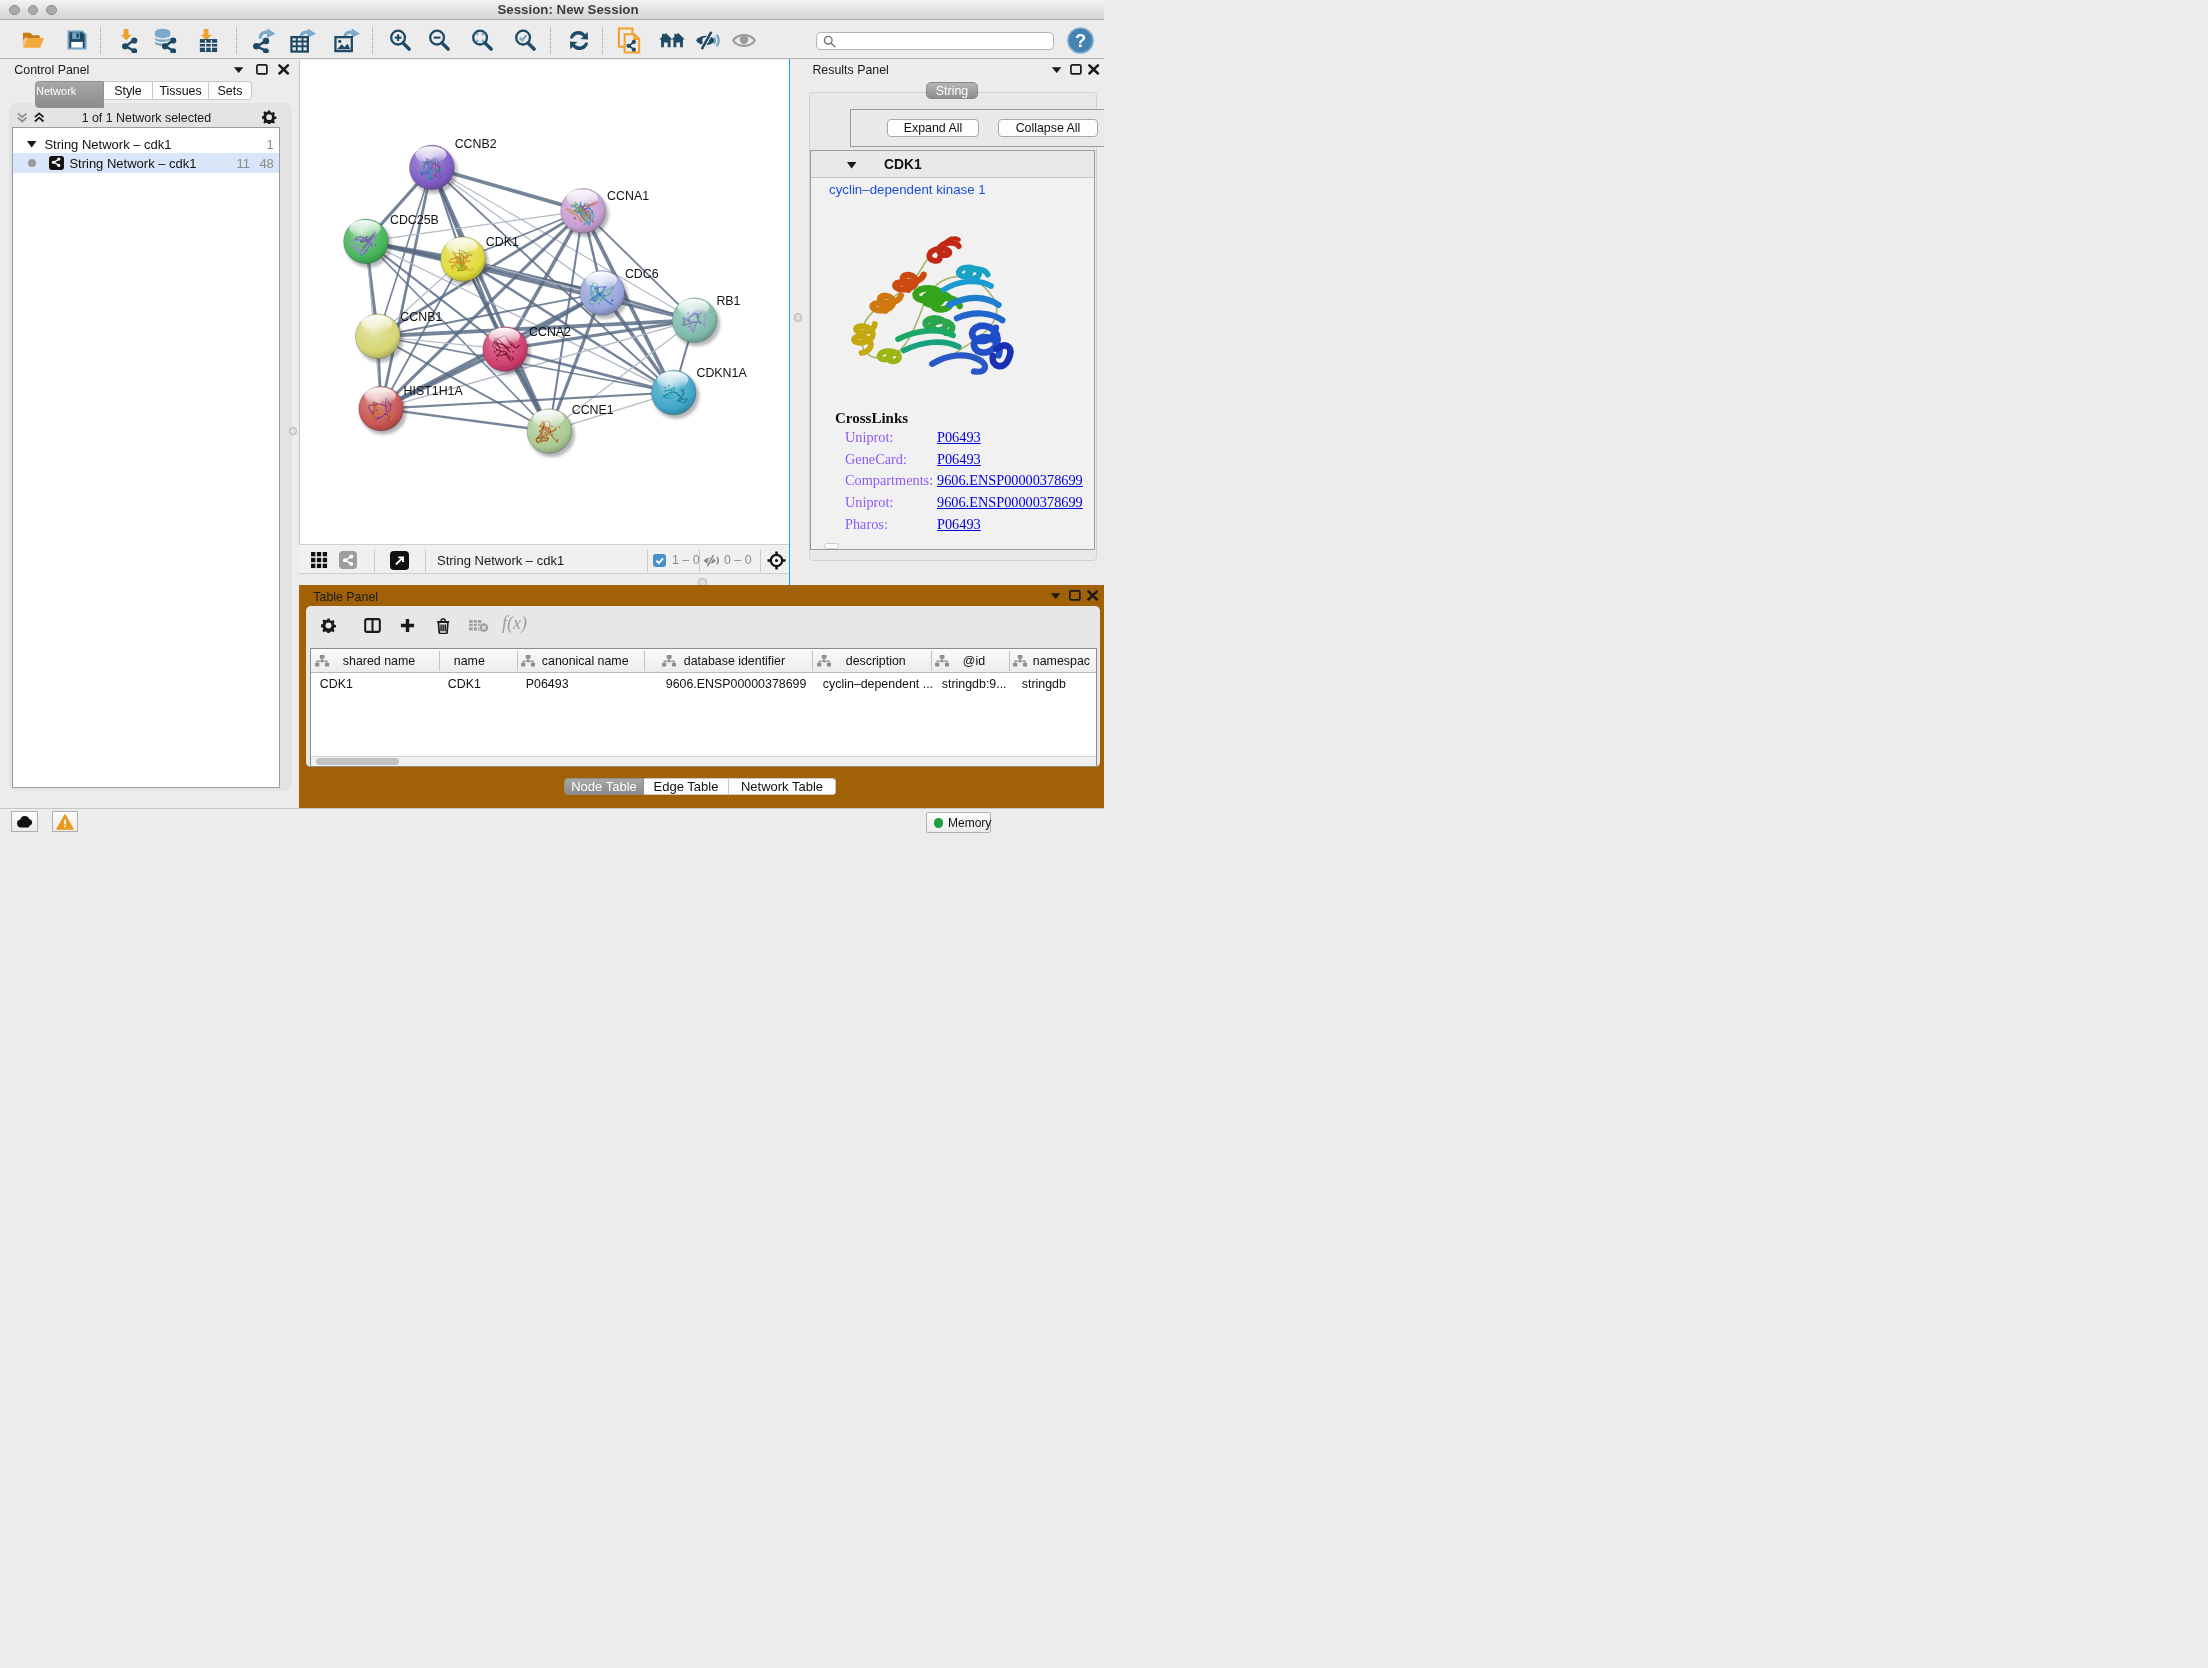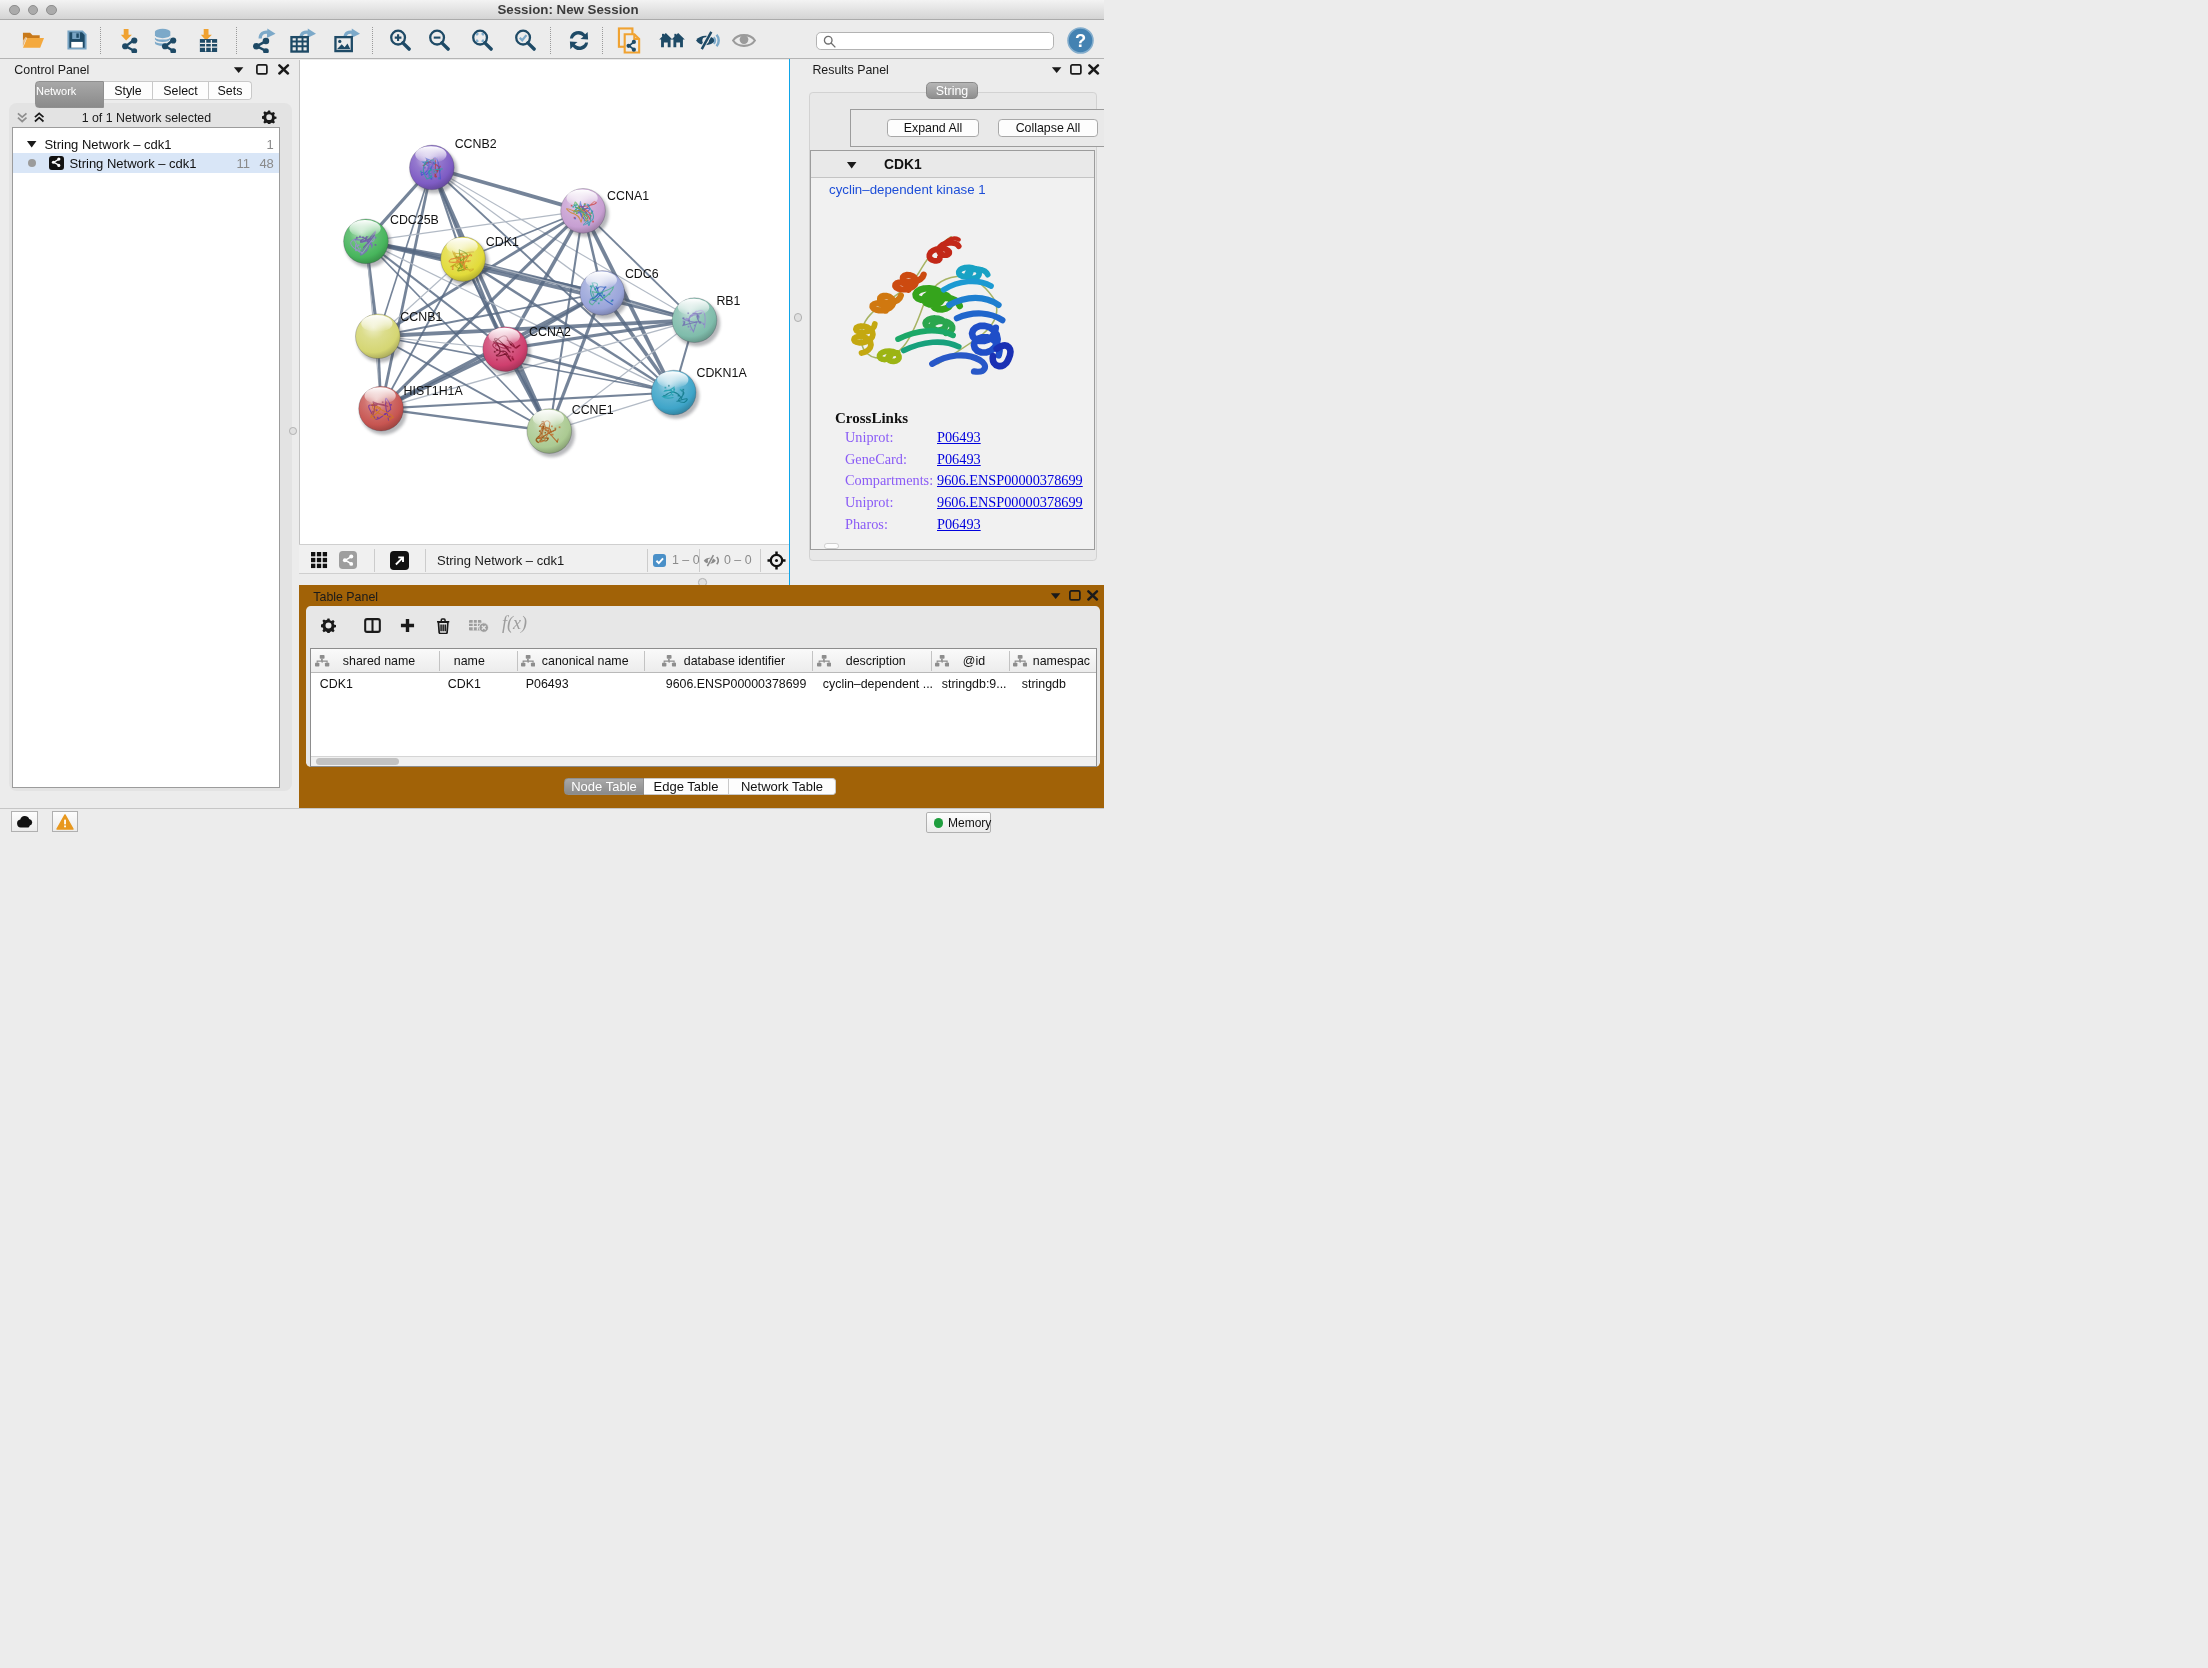--- a/index.html
+++ b/index.html
@@ -205,21 +205,21 @@
     <svg width="13.3" height="11.4" viewBox="0 0 14 12" style="margin-left:8.6px">
         <path d="M2.5 1.5 L11.5 10 M11.5 1.5 L2.5 10" stroke="#1a1a1a" stroke-width="2.6" stroke-linecap="round"></path>
       </svg>
   </div>
 
   <div style="position:absolute;left:9px;top:43px;width:283px;height:688px;background:#e3e3e3;border-radius:7.6px;"></div>
 
   <div style="position:absolute;left:35px;top:21px;height:18.6px;">
     <div style="float:left;width:69px;height:27px;background:linear-gradient(#a8a8a8,#8a8a8a);border:1px solid #8f8f8f;border-radius:3.8px 0 0 3.8px;color:#fff;font-size:11px;line-height:18px;">Network</div>
     <div style="float:left;width:49px;height:18.6px;background:#fdfdfd;border:1px solid #c9c9c9;border-left:none;color:#111;font-size:12.4px;text-align:center;line-height:18px;">Style</div>
-    <div style="float:left;width:56px;height:18.6px;background:#fdfdfd;border:1px solid #c9c9c9;border-left:none;color:#111;font-size:12.4px;text-align:center;line-height:18px;">Select</div>
+    <div style="float:left;width:56px;height:18.6px;background:#fdfdfd;border:1px solid #c9c9c9;border-left:none;color:#111;font-size:12.4px;text-align:center;line-height:18px;">Tissues</div>
     <div style="float:left;width:43px;height:18.6px;background:#fdfdfd;border:1px solid #c9c9c9;border-left:none;border-radius:0 3.8px 3.8px 0;color:#111;font-size:12.4px;text-align:center;line-height:18px;">Sets</div>
   </div>
 
   <div style="position:absolute;left:12.4px;top:49px;width:268px;height:18px;">
     <svg width="12.4" height="11.4" viewBox="0 0 13 12" style="position:absolute;left:3.8px;top:2.9px">
         <path d="M2 1.5 L6.5 5.5 L11 1.5 M2 6 L6.5 10 L11 6" stroke="#8e8e8e" stroke-width="1.8" fill="none"></path>
       </svg>
     <svg width="12.4" height="11.4" viewBox="0 0 13 12" style="position:absolute;left:21px;top:2.9px">
         <path d="M2 5.5 L6.5 1.5 L11 5.5 M2 10 L6.5 6 L11 10" stroke="#1a1a1a" stroke-width="1.8" fill="none"></path>
       </svg>

